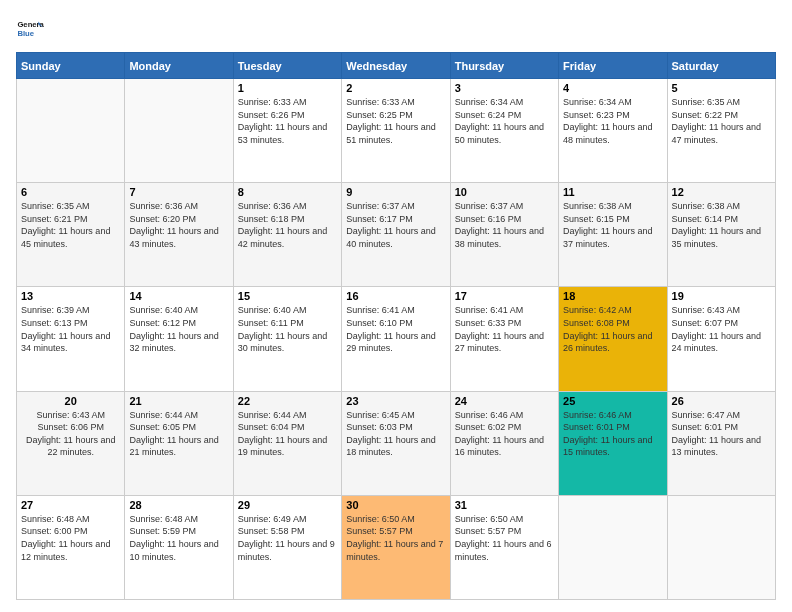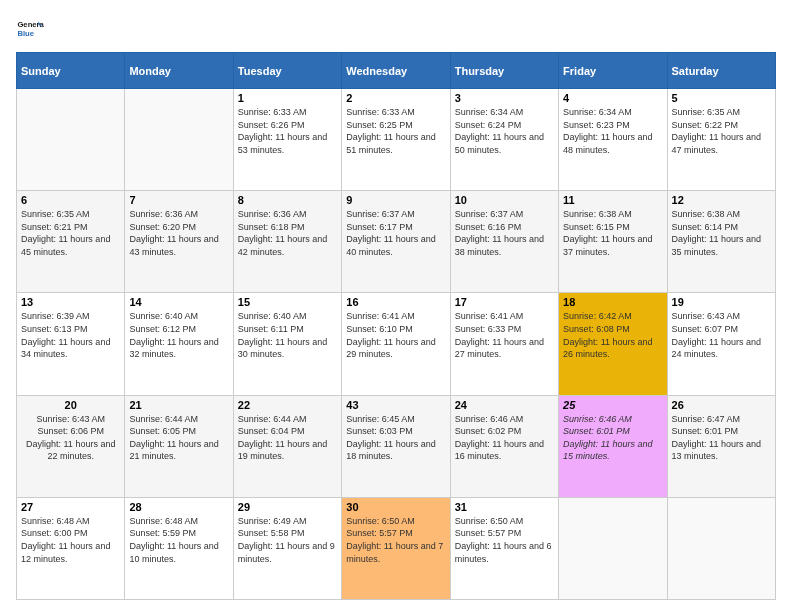--- a/index.html
+++ b/index.html
@@ -52,21 +52,21 @@
       table-layout: fixed;
     }
     .calendar th {
       background-color: #2e6db4;
       color: #fff;
       font-size: 11px;
       font-weight: bold;
       padding: 5px 4px;
       text-align: left;
       border: 1px solid #2563a8;
-      height: 36px;
+      height: 26px;
     }
     .calendar td {
       vertical-align: top;
       border: 1px solid #ccc;
       padding: 3px 4px;
       font-size: 9.5px;
       color: #333;
       height: 78px;
       width: calc(100% / 7);
     }
@@ -261,32 +261,32 @@
 Sunset: 6:05 PM
 Daylight: 11 hours and 21 minutes.</div>
           </td>
           <td style="background-color: rgb(245, 245, 245);">
             <span class="day-num">22</span>
             <div class="day-info">Sunrise: 6:44 AM
 Sunset: 6:04 PM
 Daylight: 11 hours and 19 minutes.</div>
           </td>
           <td style="background-color: rgb(245, 245, 245);">
-            <span class="day-num">43</span>
+            <span class="day-num">23</span>
             <div class="day-info">Sunrise: 6:45 AM
 Sunset: 6:03 PM
 Daylight: 11 hours and 18 minutes.</div>
           </td>
           <td style="background-color: rgb(245, 245, 245);">
             <span class="day-num">24</span>
             <div class="day-info">Sunrise: 6:46 AM
 Sunset: 6:02 PM
 Daylight: 11 hours and 16 minutes.</div>
           </td>
-          <td style="background-color: #f0abfc; font-style: italic;">
+          <td style="background-color: #14b8a6;">
             <span class="day-num">25</span>
             <div class="day-info">Sunrise: 6:46 AM
 Sunset: 6:01 PM
 Daylight: 11 hours and 15 minutes.</div>
           </td>
           <td style="background-color: rgb(245, 245, 245); margin-left: 44px;">
             <span class="day-num">26</span>
             <div class="day-info">Sunrise: 6:47 AM
 Sunset: 6:01 PM
 Daylight: 11 hours and 13 minutes.</div>

